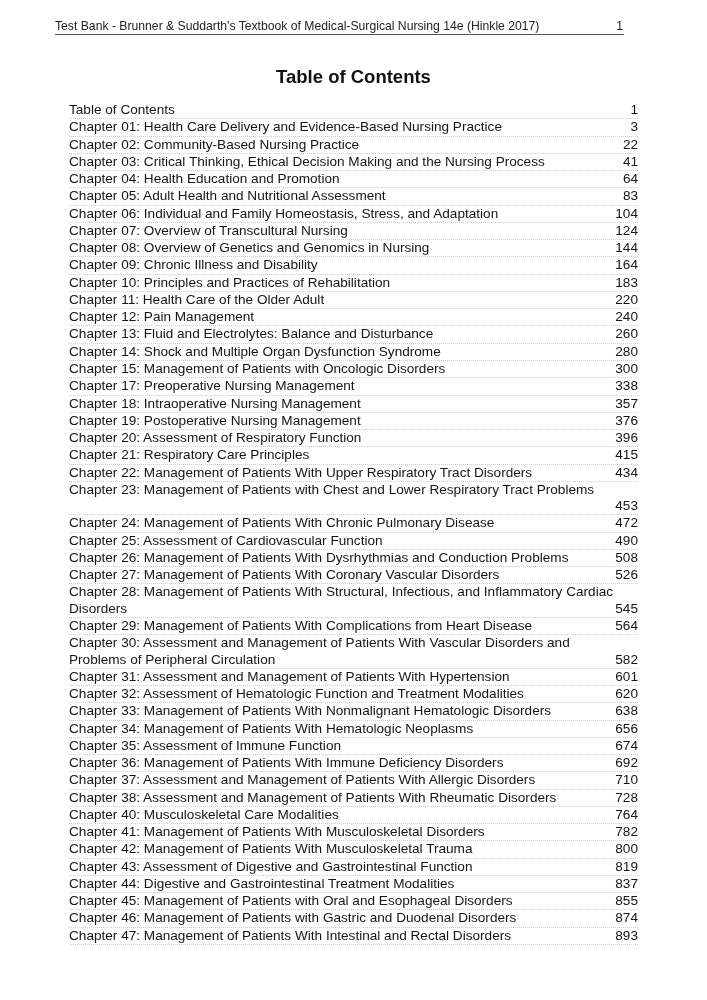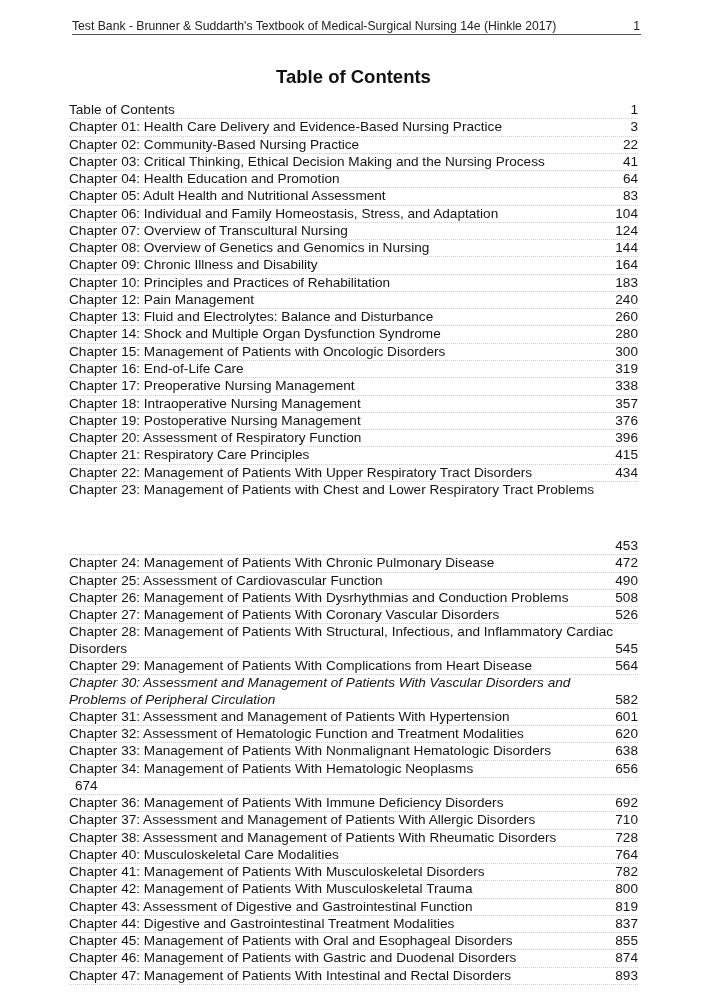--- a/index.html
+++ b/index.html
@@ -10,21 +10,21 @@
     body {
       width: 707px;
       height: 1000px;
       position: relative;
       overflow: hidden;
       font-family: "Liberation Sans", sans-serif;
       color: #111111;
     }
     .page-header {
       position: absolute;
-      left: 72px;
+      left: 55px;
       top: 16px;
       width: 569px;
       height: 18px;
       border-bottom: 1px solid #555555;
       display: flex;
       justify-content: space-between;
       align-items: flex-end;
       font-size: 12.2px;
       line-height: 15px;
       color: #222222;
@@ -81,21 +81,20 @@
     }
     .toc-entry.wrap .entry-page {
       position: absolute;
       right: 0;
       bottom: 0;
       margin-left: 8px;
     }
     .toc-entry.wrap-page .entry-page {
       display: block;
       text-align: right;
-      margin-top: 40px;
     }
     .toc-entry.wrap-page .entry-title {
       white-space: nowrap;
       overflow: visible;
     }
   </style>
 </head>
 <body>
 
 <div class="page-header">
@@ -144,38 +143,38 @@
     </div>
     <div class="toc-entry">
       <span class="entry-title">Chapter 09: Chronic Illness and Disability</span>
       <span class="entry-page">164</span>
     </div>
     <div class="toc-entry">
       <span class="entry-title">Chapter 10: Principles and Practices of Rehabilitation</span>
       <span class="entry-page">183</span>
     </div>
     <div class="toc-entry">
+      <span class="entry-title">Chapter 11: Health Care of the Older Adult</span>
+      <span class="entry-page">220</span>
+    </div>
+    <div class="toc-entry">
       <span class="entry-title">Chapter 12: Pain Management</span>
       <span class="entry-page">240</span>
     </div>
     <div class="toc-entry">
       <span class="entry-title">Chapter 13: Fluid and Electrolytes: Balance and Disturbance</span>
       <span class="entry-page">260</span>
     </div>
     <div class="toc-entry">
       <span class="entry-title">Chapter 14: Shock and Multiple Organ Dysfunction Syndrome</span>
       <span class="entry-page">280</span>
     </div>
     <div class="toc-entry">
       <span class="entry-title">Chapter 15: Management of Patients with Oncologic Disorders</span>
       <span class="entry-page">300</span>
-    </div>
-    <div class="toc-entry">
-      <span class="entry-title">Chapter 16: End-of-Life Care</span>
-      <span class="entry-page">319</span>
     </div>
     <div class="toc-entry">
       <span class="entry-title">Chapter 17: Preoperative Nursing Management</span>
       <span class="entry-page">338</span>
     </div>
     <div class="toc-entry">
       <span class="entry-title">Chapter 18: Intraoperative Nursing Management</span>
       <span class="entry-page">357</span>
     </div>
     <div class="toc-entry">
@@ -216,40 +215,41 @@
     </div>
     <div class="toc-entry wrap">
       <span class="entry-title">Chapter 28: Management of Patients With Structural, Infectious, and Inflammatory Cardiac Disorders</span>
       <span class="entry-page">545</span>
     </div>
     <div class="toc-entry">
       <span class="entry-title">Chapter 29: Management of Patients With Complications from Heart Disease</span>
       <span class="entry-page">564</span>
     </div>
     <div class="toc-entry wrap">
-      <span class="entry-title" style="max-width: 530px; font-style: italic;">Chapter 30: Assessment and Management of Patients With Vascular Disorders and Problems of Peripheral Circulation</span>
+      <span class="entry-title" style="max-width: 530px;">Chapter 30: Assessment and Management of Patients With Vascular Disorders and Problems of Peripheral Circulation</span>
       <span class="entry-page">582</span>
     </div>
     <div class="toc-entry">
       <span class="entry-title">Chapter 31: Assessment and Management of Patients With Hypertension</span>
       <span class="entry-page">601</span>
     </div>
     <div class="toc-entry">
       <span class="entry-title">Chapter 32: Assessment of Hematologic Function and Treatment Modalities</span>
       <span class="entry-page">620</span>
     </div>
     <div class="toc-entry">
       <span class="entry-title">Chapter 33: Management of Patients With Nonmalignant Hematologic Disorders</span>
       <span class="entry-page">638</span>
     </div>
     <div class="toc-entry">
       <span class="entry-title">Chapter 34: Management of Patients With Hematologic Neoplasms</span>
       <span class="entry-page">656</span>
     </div>
     <div class="toc-entry">
+      <span class="entry-title">Chapter 35: Assessment of Immune Function</span>
       <span class="entry-page">674</span>
     </div>
     <div class="toc-entry">
       <span class="entry-title">Chapter 36: Management of Patients With Immune Deficiency Disorders</span>
       <span class="entry-page">692</span>
     </div>
     <div class="toc-entry">
       <span class="entry-title">Chapter 37: Assessment and Management of Patients With Allergic Disorders</span>
       <span class="entry-page">710</span>
     </div>

